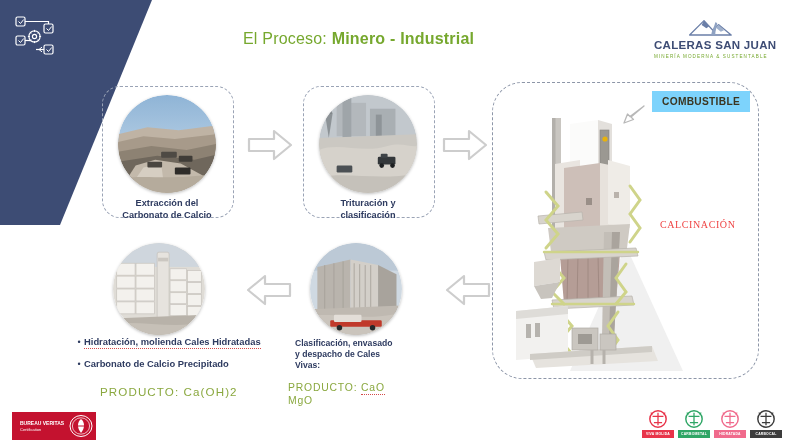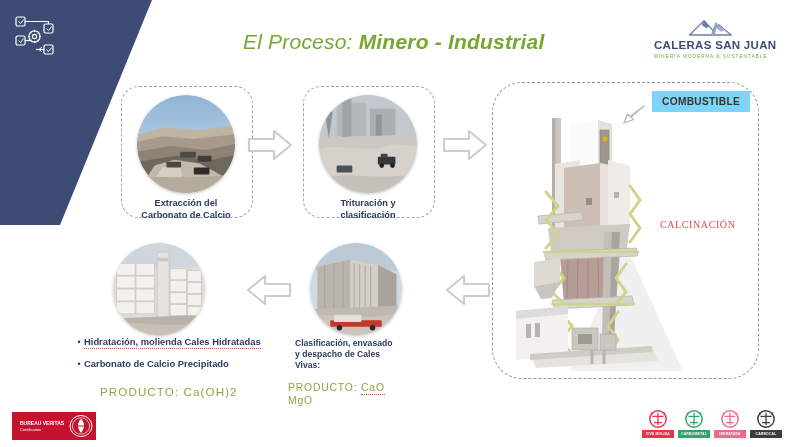--- a/index.html
+++ b/index.html
@@ -15,21 +15,21 @@
     clip-path:polygon(0 0, 152px 0, 60px 225px, 0 225px);
     z-index:1;
   }
   .corner-icon{
     position:absolute;left:14px;top:14px;width:50px;height:48px;z-index:3;
   }
 
   
   .title{
     position:absolute;left:243px;top:30px;z-index:5;
-    font-size:21px;color:#76a82e;letter-spacing:.2px;white-space:nowrap;font-style:italic;
+    font-size:16px;color:#76a82e;letter-spacing:.2px;white-space:nowrap;
   }
   .title .b{font-weight:bold;}
 
   .logo{position:absolute;right:12px;top:16px;width:124px;z-index:5;text-align:left;}
   .logo .mark{height:22px;display:block;margin:0 auto;}
   .logo .name{
     font-size:11.5px;font-weight:bold;color:#3d4c74;letter-spacing:.3px;
     margin-top:1px;line-height:1.1;white-space:nowrap;
   }
   .logo .tag{
@@ -47,21 +47,21 @@
     overflow:hidden;left:16px;top:9px;
     box-shadow:0 1px 3px rgba(0,0,0,.25);
   }
   .circ svg{display:block;width:100%;height:100%;}
   .cap{
     position:absolute;left:-12px;top:112px;width:154px;
     font-size:9.2px;font-weight:bold;color:#2e3b60;line-height:1.25;
   }
 
   
-  #stage1{left:121px;top:86px;width:128px;height:130px;padding-left:14px;}
+  #stage1{left:102px;top:86px;width:128px;height:130px;padding-left:14px;}
   #stage2{left:303px;top:86px;width:130px;height:130px;}
   #stage3{left:303px;top:243px;width:106px;height:106px;}
   #stage4{left:106px;top:243px;width:106px;height:106px;}
   #stage3 .circ,#stage4 .circ{width:92px;height:92px;left:7px;top:0;}
 
   
   .arrow{position:absolute;z-index:4;}
 
   
   .calc-panel{

